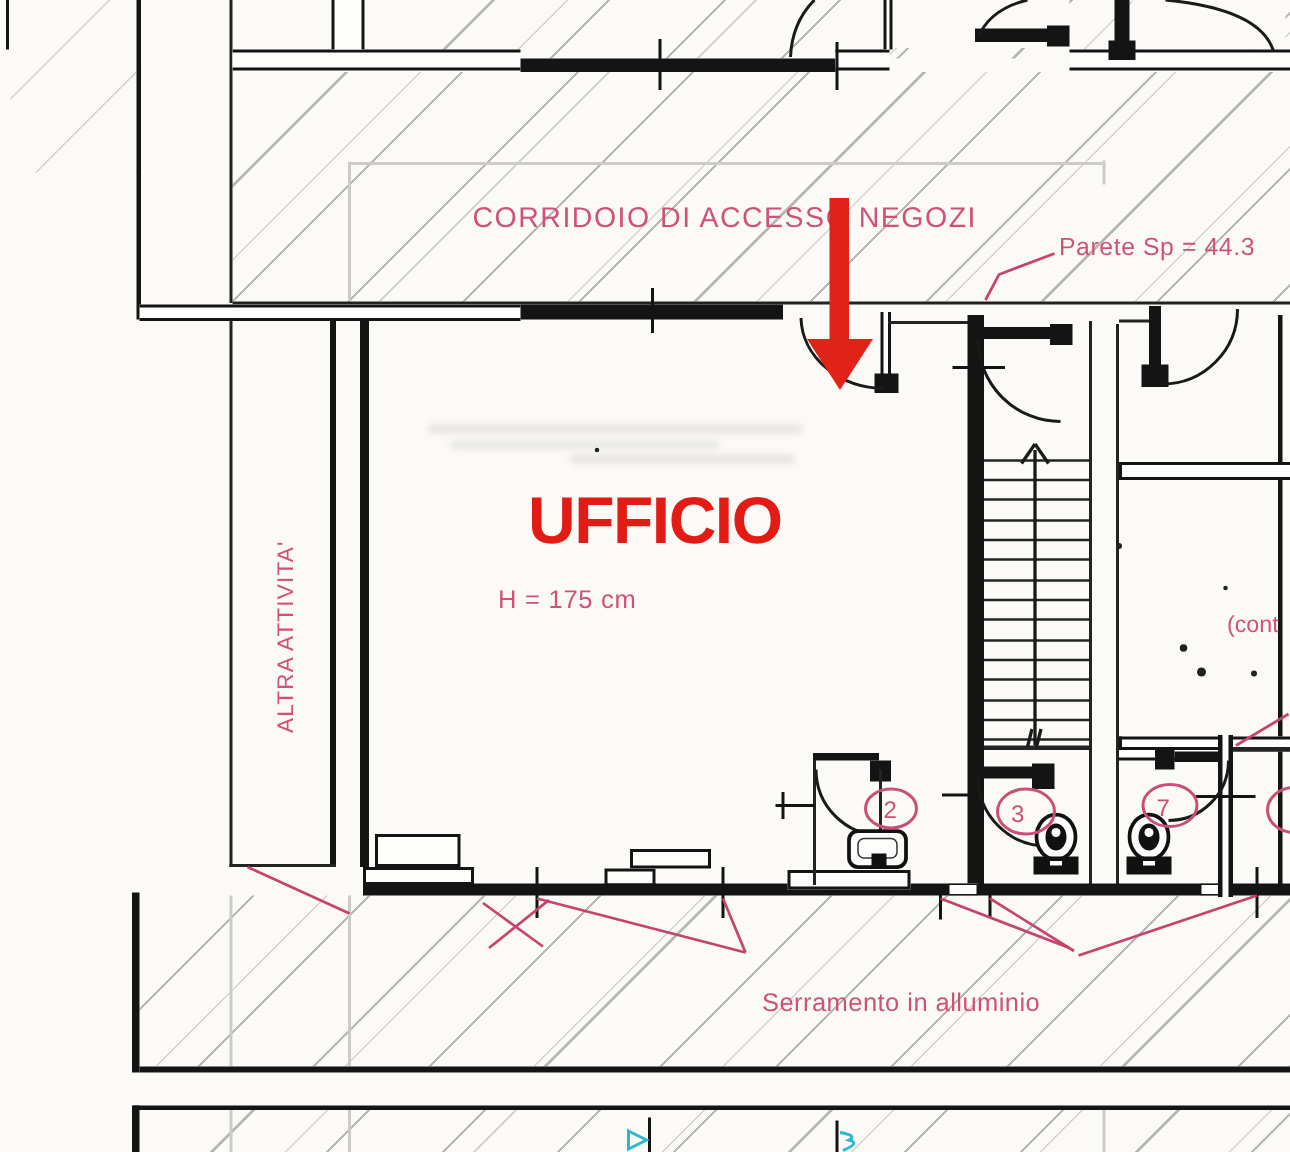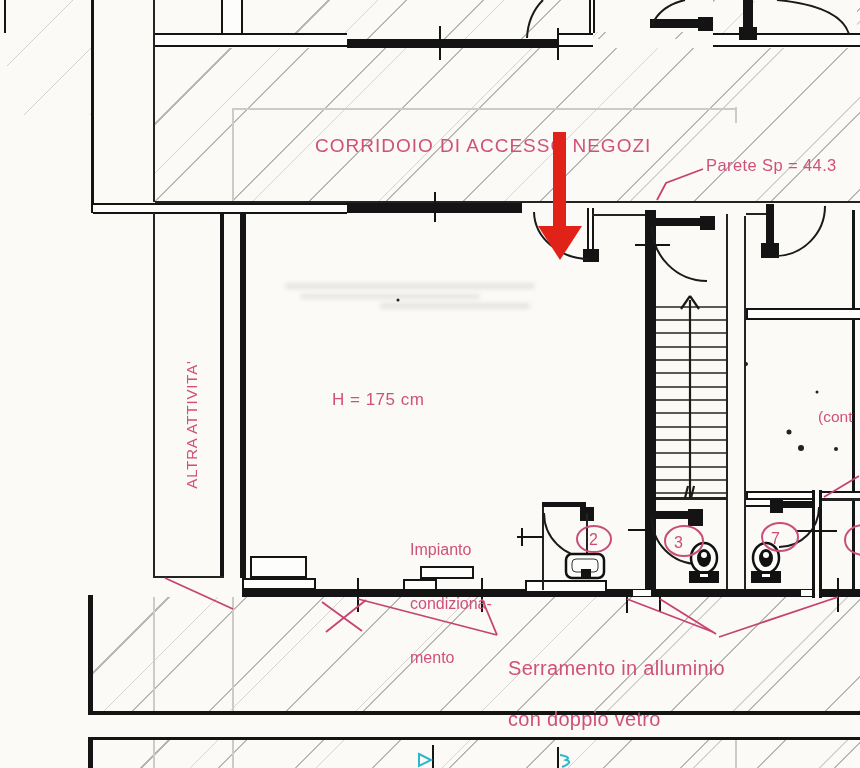--- a/index.html
+++ b/index.html
@@ -232,34 +232,29 @@
         <circle cx="398" cy="300" r="1.5"></circle>
     </g>
   </svg>
 
   <div class="lbl pink" style="left:315px;top:88px;font-size:19px;letter-spacing:1px;line-height:23px;">
     <div>CORRIDOIO DI ACCESSO NEGOZI</div>
   </div>
 
   <div class="lbl pink" style="left:706px;top:156px;font-size:16.5px;letter-spacing:0.4px;">Parete Sp = 44.3</div>
 
+  <div class="lbl" style="left:352px;top:323px;font-size:44px;font-weight:bold;letter-spacing:-1px;color:#e31b15;">UFFICIO</div>
 
   <div class="lbl pink" style="left:332px;top:390px;font-size:17px;letter-spacing:0.5px;">H = 175 cm</div>
 
   <div class="lbl pink" style="left:121px;top:416px;width:140px;text-align:center;font-size:15px;letter-spacing:0.8px;transform:rotate(-90deg);">ALTRA ATTIVITA'</div>
 
-  <div class="lbl pink" style="left:410px;top:505px;font-size:16px;line-height:18px;">
-    <div>Impianto</div>
-    <div>condiziona-</div>
-    <div>mento</div>
-  </div>
-
-  <div class="lbl pink" style="left:508px;top:626px;font-size:20px;letter-spacing:0.3px;line-height:17px;">
+
+  <div class="lbl pink" style="left:508px;top:626px;font-size:17px;letter-spacing:0.3px;line-height:17px;">
     <div>Serramento in alluminio</div>
-    <div>con doppio vetro</div>
   </div>
 
   <div class="lbl pink" style="left:818px;top:408px;font-size:15.5px;">(cont</div>
 
   <div class="abs" style="left:538px;top:132px;width:44px;height:128px;">
     <div class="abs" style="left:15px;top:0;width:13px;height:97px;background:#e02219;"></div>
     <div class="abs" style="left:0;top:94px;width:0;height:0;border-left:22px solid transparent;border-right:22px solid transparent;border-top:34px solid #e02219;"></div>
   </div>
 
 </div>

